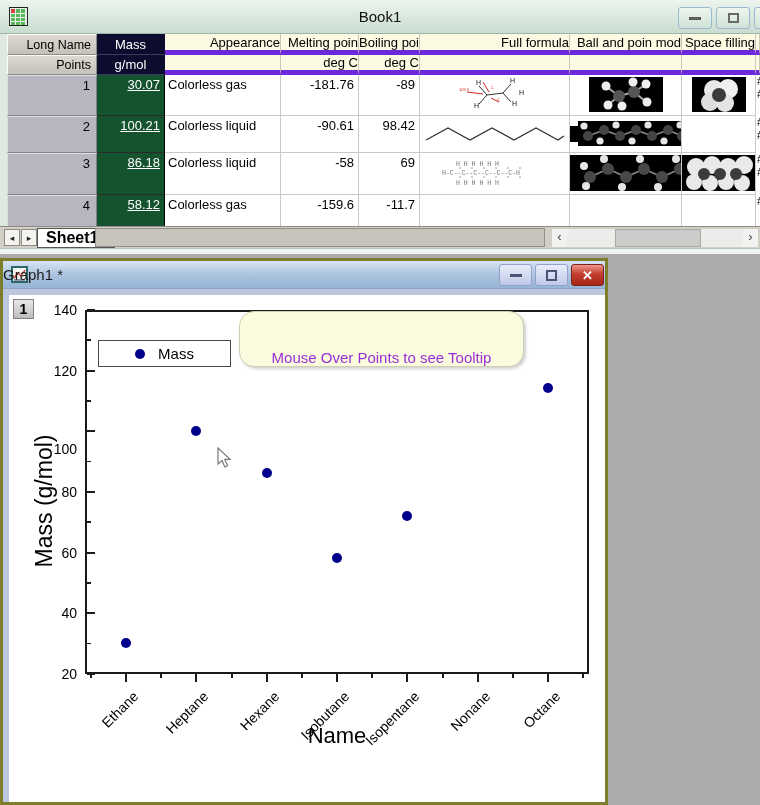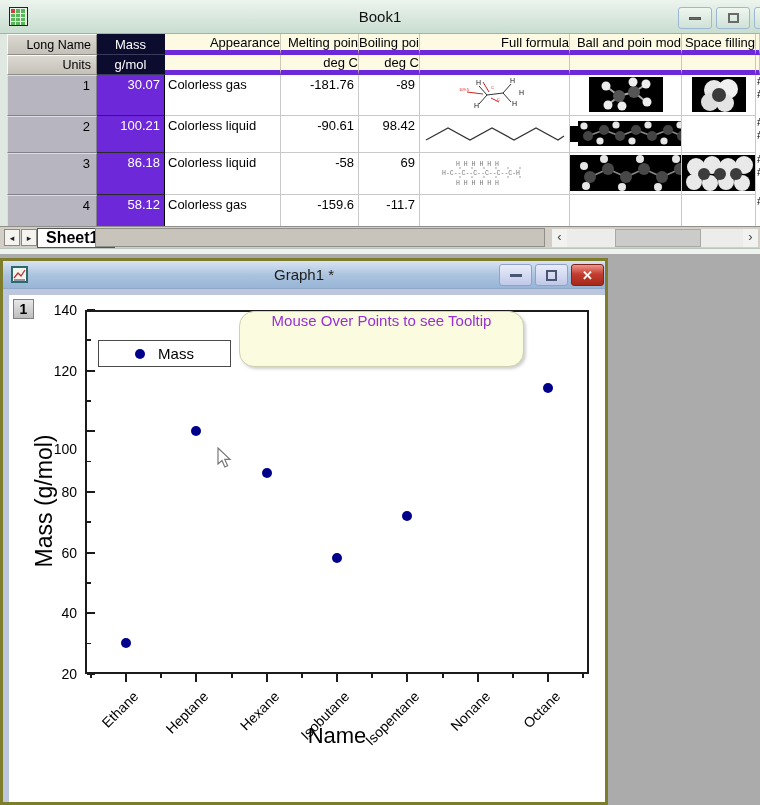--- a/index.html
+++ b/index.html
@@ -26,21 +26,21 @@
   td { overflow:hidden; white-space:nowrap; }
   .hdr { height:25px; text-align:center; background:linear-gradient(#e9e6df,#cfcbc2);
     border-top:1px solid #fbfbf9; border-left:1px solid #fbfbf9; border-right:1px solid #8e8d87; border-bottom:1px solid #8e8d87; }
   .hdr-sel { background:#fafaf8; border:2px dashed #4a4a4a; font-weight:bold; }
   .rowhdr { background:linear-gradient(#dcd9d2,#c5c1b9); text-align:right; padding-right:5px;
     border-top:1px solid #fbfbf9; border-left:1px solid #fbfbf9; border-right:1px solid #8e8d87; border-bottom:1px solid #8e8d87; font-size:12.5px; }
   .rownum { background:#b7b6c0; text-align:right; padding-right:6px; vertical-align:top; padding-top:2px;
     border-top:1px solid #dedde4; border-left:1px solid #dedde4; border-right:1px solid #82818c; border-bottom:1px solid #82818c; }
   .lbl { background:#fcfae2; text-align:right; border-right:1px solid #cbc8b8; border-bottom:5px solid #6d28d9; }
   .seldark { background:#0c0c2e; color:#fff; text-align:center; border-right:1px solid #0c0c2e; border-bottom:1px solid #3a3a5a; }
-  .cellblk { background:#6d28d9; color:#fff; text-align:right; padding-right:4px; border-right:1px solid #000; border-bottom:1px solid #2a2a2a; vertical-align:top; padding-top:2px; }
+  .cellblk { background:#14532d; color:#fff; text-align:right; padding-right:4px; border-right:1px solid #000; border-bottom:1px solid #2a2a2a; vertical-align:top; padding-top:2px;text-decoration:underline; }
   .cw { background:#fff; border-right:1px solid #c9c9c9; border-bottom:1px solid #c9c9c9; vertical-align:top; padding-top:2px; }
   .num { text-align:right; padding-right:4px; }
   .txt { text-align:left; padding-left:3px; }
   .imgc { text-align:center; vertical-align:middle; }
   .ovf { background:#fff; font-size:11px; color:#000; padding-left:1px; vertical-align:top; line-height:13px; }
 
   
   .tabbar { position:absolute; left:0px; top:226px; width:760px; height:22px; background:#d3cfc7; border-top:1px solid #8e8d87; }
   .navbtn { position:absolute; top:2px; width:16px; height:17px; background:#f4f3f0; border:1px solid #8a8a85; font-size:9px;
     display:flex; align-items:center; justify-content:center; color:#222; }
@@ -50,21 +50,21 @@
   .tab-strip { position:absolute; left:95px; top:1px; width:450px; height:19px; background:#c8c4bc; border:1px solid #918f89; }
   .hscroll { position:absolute; left:552px; top:2px; width:206px; height:18px; background:#ececea; }
   .scr-btn { position:absolute; top:0; width:15px; height:18px; background:#f2f2f0; color:#444; font-size:13px; line-height:16px; text-align:center; }
   .scr-thumb { position:absolute; left:63px; top:0px; width:86px; height:18px; background:#cbcbc9; border:1px solid #a8a8a4; }
   .wb-bottom { position:absolute; left:0; top:248px; width:760px; height:6px; background:#eef3ef; border-top:1px solid #b9c4bc; }
 
   
   .g-window { position:absolute; left:0; top:258px; width:608px; height:547px; border:3px solid #7d7d2b; background:#bcc7de; overflow:hidden; }
   .g-titlebar { position:absolute; left:0; top:0; width:602px; height:28px;
     background:linear-gradient(#d8e3f2,#a9c2de 55%,#97b5d6); border-bottom:1px solid #8fa8c8; }
-  .g-title { position:absolute; width:100%; top:5px; text-align:center; font-size:15px; color:#1c1c1c; }
+  .g-title { position:absolute; width:100%; top:5px; font-size:15px; color:#1c1c1c; }
   .g-icon { position:absolute; left:7px; top:4px; width:19px; height:19px; }
   .g-btn { position:absolute; top:3px; width:33px; height:22px; border:1px solid #93a0cc; border-radius:3px;
     background:linear-gradient(#e9edfa,#bfc8e8); display:flex; align-items:center; justify-content:center; }
   .g-min { left:496px; } .g-max { left:532px; }
   .g-close { left:568px; background:linear-gradient(#ef968c,#c33d30 45%,#a52718); border:1px solid #7d241c; }
   .g-close span { color:#fff; font-weight:bold; font-size:13px; line-height:1; }
   .gm-min { width:12px; height:3px; background:#4a5574; }
   .gm-max { width:11px; height:11px; border:2px solid #4a5574; }
 
   .g-page { position:absolute; left:6px; top:34px; width:596px; height:508px; background:#fff; }
@@ -75,21 +75,21 @@
     text-align:center; font-size:23px; font-weight:500; color:#000; }
   .x-axis-title { position:absolute; left:76px; top:404px; width:504px; text-align:center; font-size:22px; font-weight:500; color:#000;margin-top:24px; }
 
   .legend { position:absolute; left:89px; top:45px; width:133px; height:27px; border:1px solid #4a4a4a; background:#fff;
     display:flex; align-items:center; justify-content:center; gap:13px; z-index:6; }
   .legend-dot { width:10px; height:10px; border-radius:50%; }
   .legend-label { font-size:15px; color:#000; }
 
   .tooltip { position:absolute; left:230px; top:16px; width:285px; height:56px; background:#fbfbdf;
     border:1px solid #cfcfb2; border-radius:15px; box-shadow:2px 2px 3px rgba(120,120,120,.35);
-    display:flex; align-items:flex-start; justify-content:center; z-index:7; }
+    display:flex; align-items:flex-end; justify-content:center; z-index:7; }
   .tooltip span { color:#9a2fd6; font-size:15px; }
 
   .plot-frame { position:absolute; border:2px solid #1b1b1b; background:transparent; }
   .ytick { position:absolute; background:#1b1b1b; height:2px; }
   .xtick { position:absolute; background:#1b1b1b; width:2px; }
   .ylab { position:absolute; width:52px; text-align:right; font-size:14px; color:#000; height:18px; line-height:18px; }
   .xlab { position:absolute; font-size:14px; color:#000; white-space:nowrap;
     transform:translateX(-100%) rotate(-45deg); transform-origin:100% 0; }
   .pt { position:absolute; width:10px; height:10px; border-radius:50%; z-index:4; }
 
@@ -147,21 +147,21 @@
         <td class="seldark">Mass</td>
         <td class="lbl">Appearance</td>
         <td class="lbl">Melting poin</td>
         <td class="lbl">Boiling poin</td>
         <td class="lbl">Full formula</td>
         <td class="lbl">Ball and poin mod</td>
         <td class="lbl">Space filling</td>
         <td class="lbl"></td>
       </tr>
       <tr style="height:17px">
-        <td class="rowhdr">Units</td>
+        <td class="rowhdr">Points</td>
         <td class="seldark">g/mol</td>
         <td class="lbl"></td>
         <td class="lbl">deg C</td>
         <td class="lbl">deg C</td>
         <td class="lbl"></td>
         <td class="lbl"></td>
         <td class="lbl"></td>
         <td class="lbl"></td>
       </tr>
 

